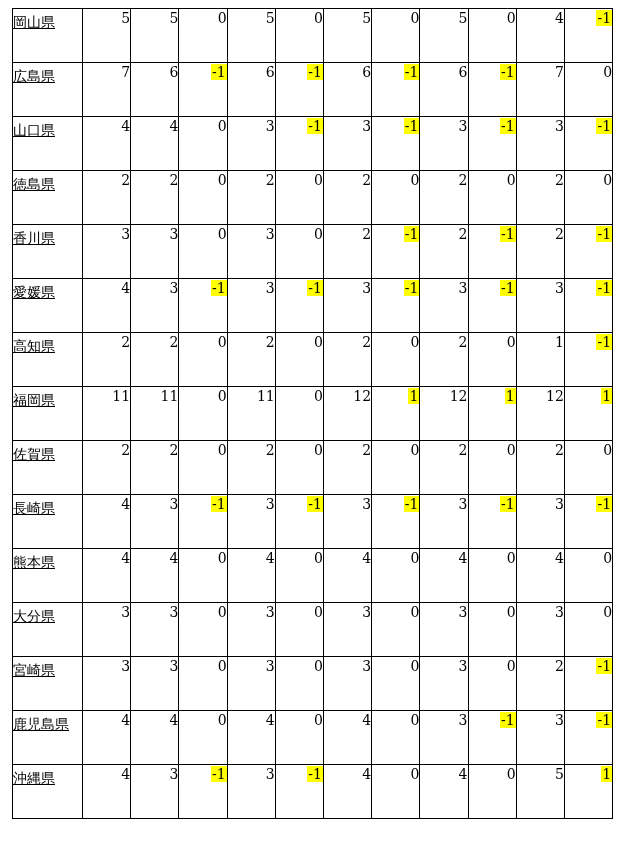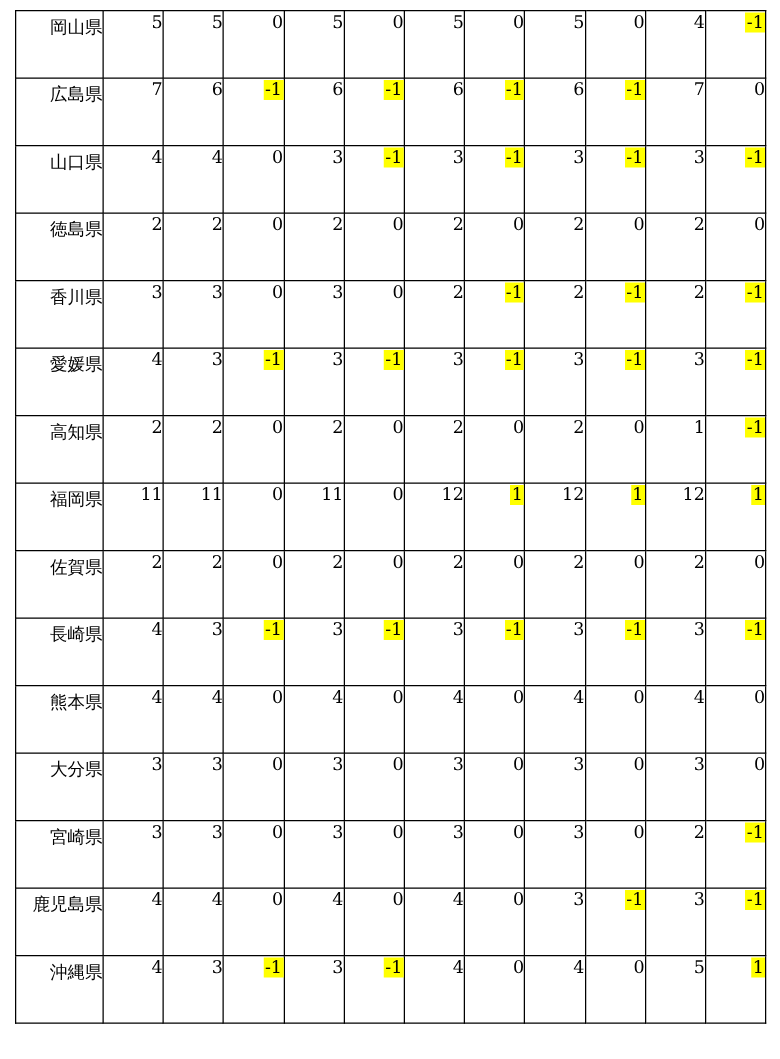--- a/index.html
+++ b/index.html
@@ -16,21 +16,22 @@
       vertical-align: top;
       padding: 0;
       font-size: 14px;
       box-sizing: border-box;
     }
     td.name {
       width: 70px;
       padding: 4px 6px 0 14px;
       line-height: 26px;
       font-size: 15px;
-      text-align: right;
+      text-align: left;
+      text-decoration: underline;
     }
     td.num {
       width: 48.2px;
       text-align: right;
       padding: 6px 11px 0 0;
       line-height: 18px;
     }
     .hl { background: #ffff00; padding: 0 1px; }
   </style>
 </head>

